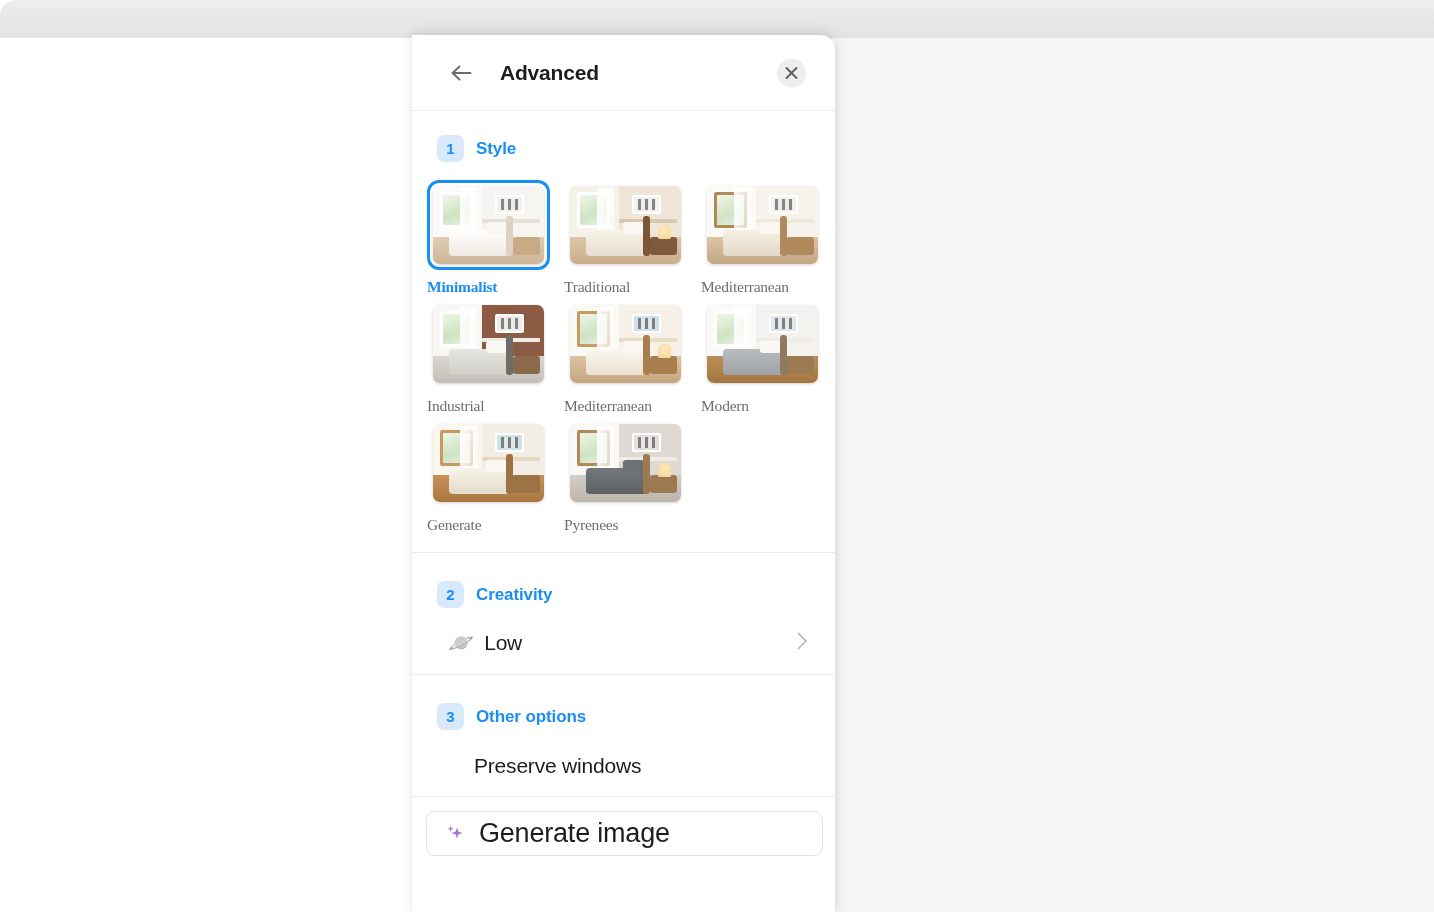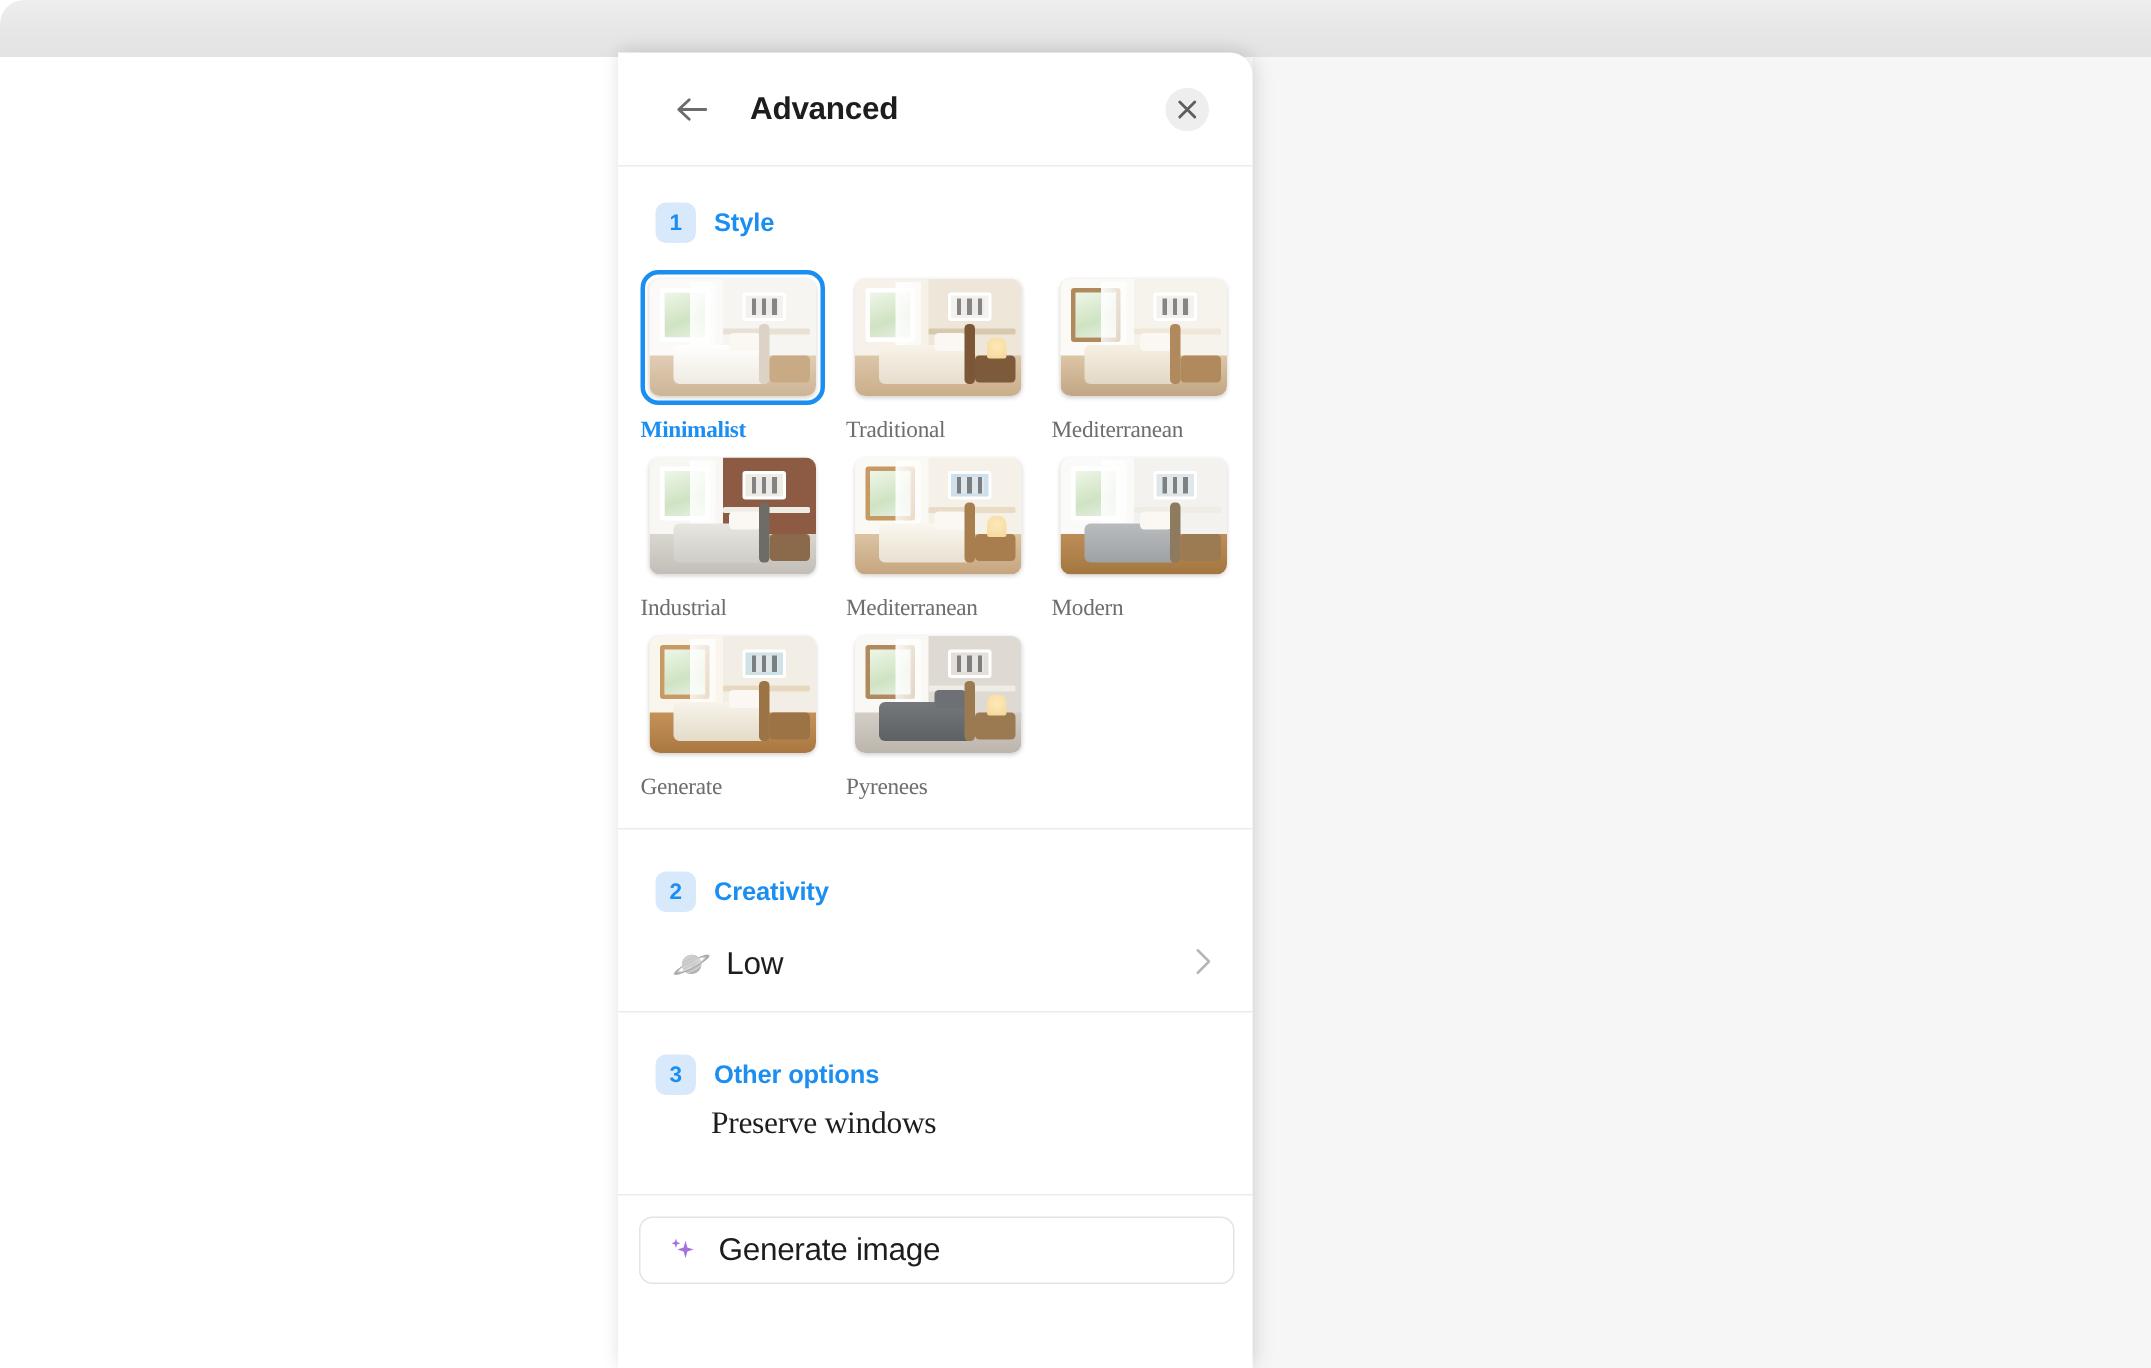--- a/index.html
+++ b/index.html
@@ -178,25 +178,24 @@
     font-size: 21px;
     color: #1d1d1f;
     letter-spacing: -0.2px;
   }
   #creativity-chevron { margin-left: auto; color: #b6b6b6; }
 
   
   #section-other .section-head { padding-top: 28px; padding-bottom: 6px; }
   #preserve-row {
     display: flex;
-    align-items: flex-start;
+    align-items: center;
     height: 60px;
     padding: 0 27px 0 62px;
     cursor: pointer;
-    font-family: Liberation Serif, serif;
   }
   #preserve-label {
     font-size: 21px;
     color: #1d1d1f;
     letter-spacing: -0.2px;
   }
 
   
   #panel-footer {
     padding: 14px 14px 0 14px;
@@ -206,21 +205,21 @@
     border: 1px solid #e3e3e3;
     border-radius: 9px;
     background: #ffffff;
     display: flex;
     align-items: center;
     padding-left: 17px;
     gap: 13px;
     cursor: pointer;
   }
   #generate-label {
-    font-size: 21px;
+    font-size: 27px;
     color: #1d1d1f;
     letter-spacing: -0.2px;
   }
 
   
   .room { position: absolute; inset: 0; }
   .room .floor   { position: absolute; left:0; right:0; bottom:0; height:34%; }
   .room .wallL   { position: absolute; left:0; top:0; width:46%; height:70%; }
   .room .wallR   { position: absolute; right:0; top:0; width:56%; height:70%; }
   .room .window  { position: absolute; left:6%; top:8%; width:30%; height:46%;

